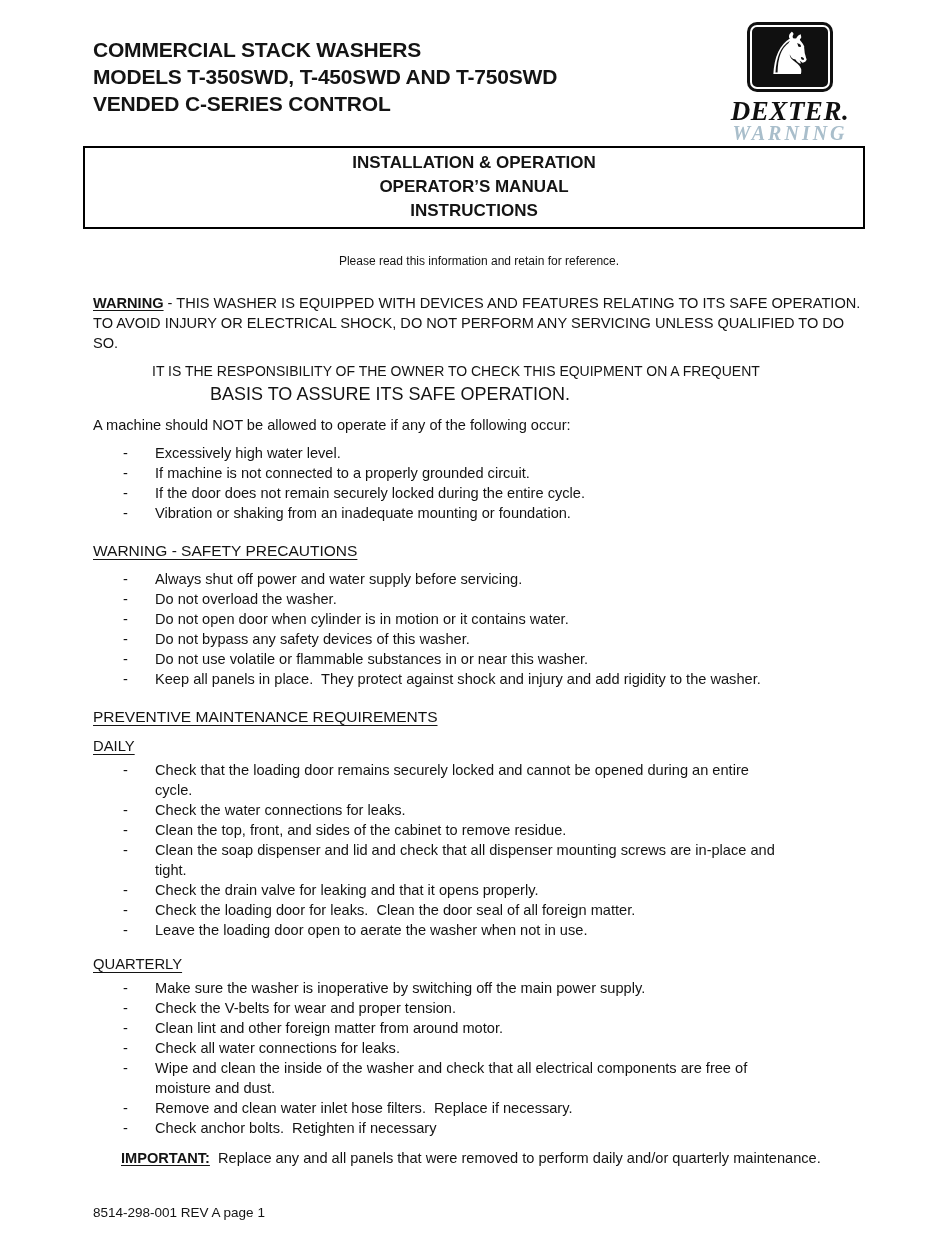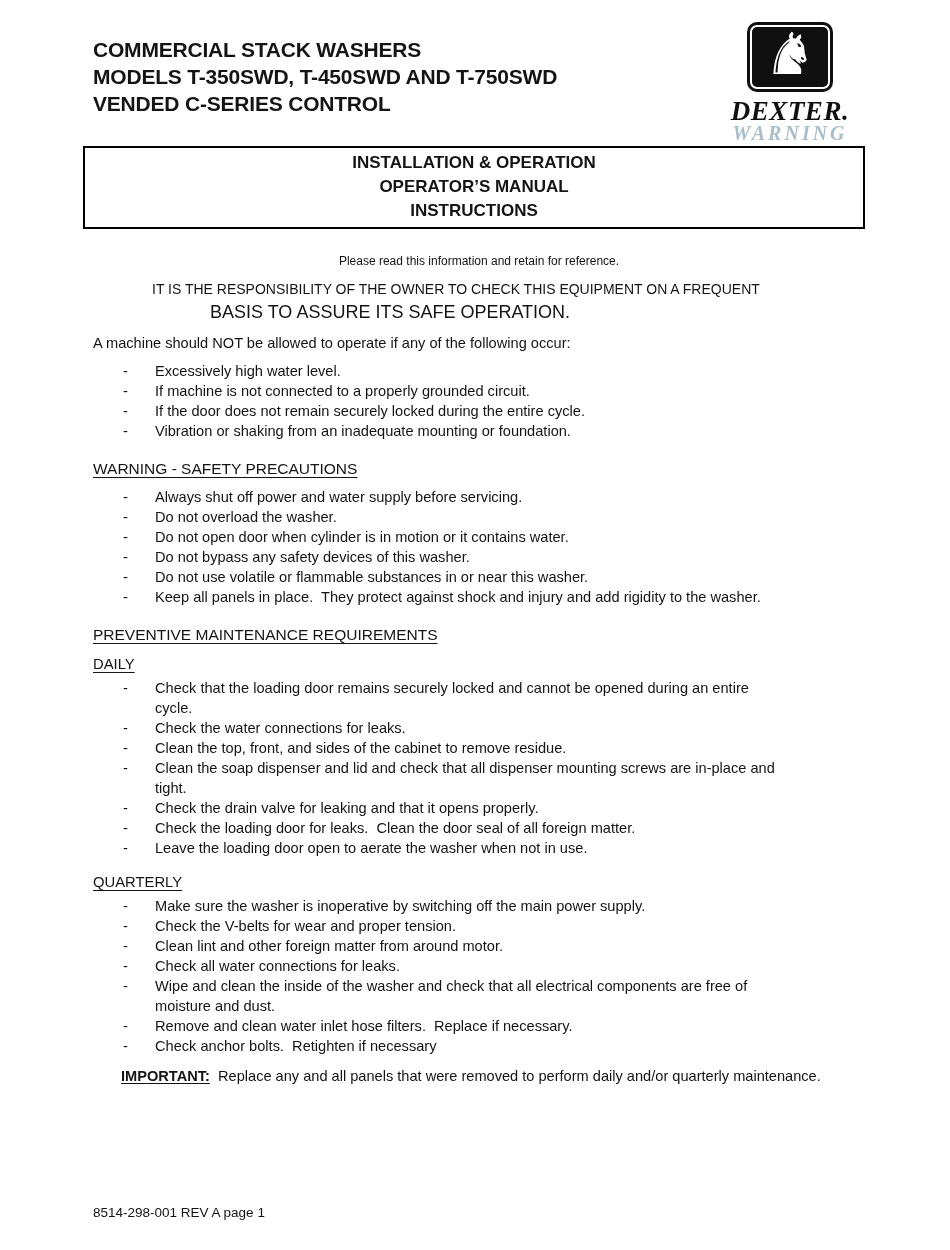--- a/index.html
+++ b/index.html
@@ -103,20 +103,21 @@
   </div>
 
   <div class="manual-box">
     <div class="line">INSTALLATION &amp; OPERATION</div>
     <div class="line">OPERATOR’S MANUAL</div>
     <div class="line">INSTRUCTIONS</div>
   </div>
 
   <p class="intro">Please read this information and retain for reference.</p>
 
+  <p class="para warning-para"><span class="u-bold">WARNING</span><span> - THIS WASHER IS EQUIPPED WITH DEVICES AND FEATURES RELATING TO ITS SAFE OPERATION.  TO AVOID INJURY OR ELECTRICAL SHOCK, DO NOT PERFORM ANY SERVICING UNLESS QUALIFIED TO DO SO.</span></p>
 
   <div class="owner-line1">IT IS THE RESPONSIBILITY OF THE OWNER TO CHECK THIS EQUIPMENT ON A FREQUENT</div>
   <div class="owner-line2">BASIS TO ASSURE ITS SAFE OPERATION.</div>
 
   <p class="para machine-intro">A machine should NOT be allowed to operate if any of the following occur:</p>
 
   <div class="bullets">
       <div class="bullet-row">
       <span class="dash">-</span>
       <span class="bullet-text">Excessively high water level.</span>

